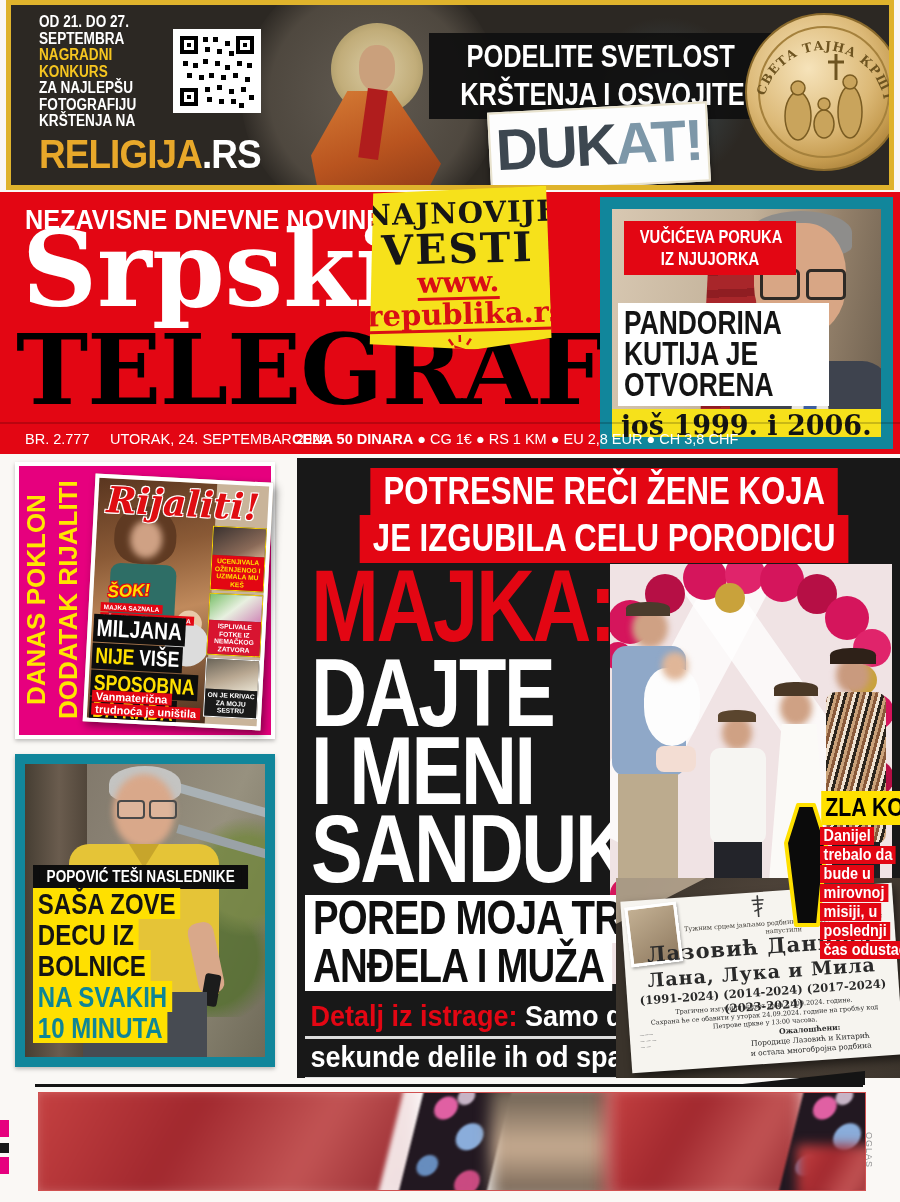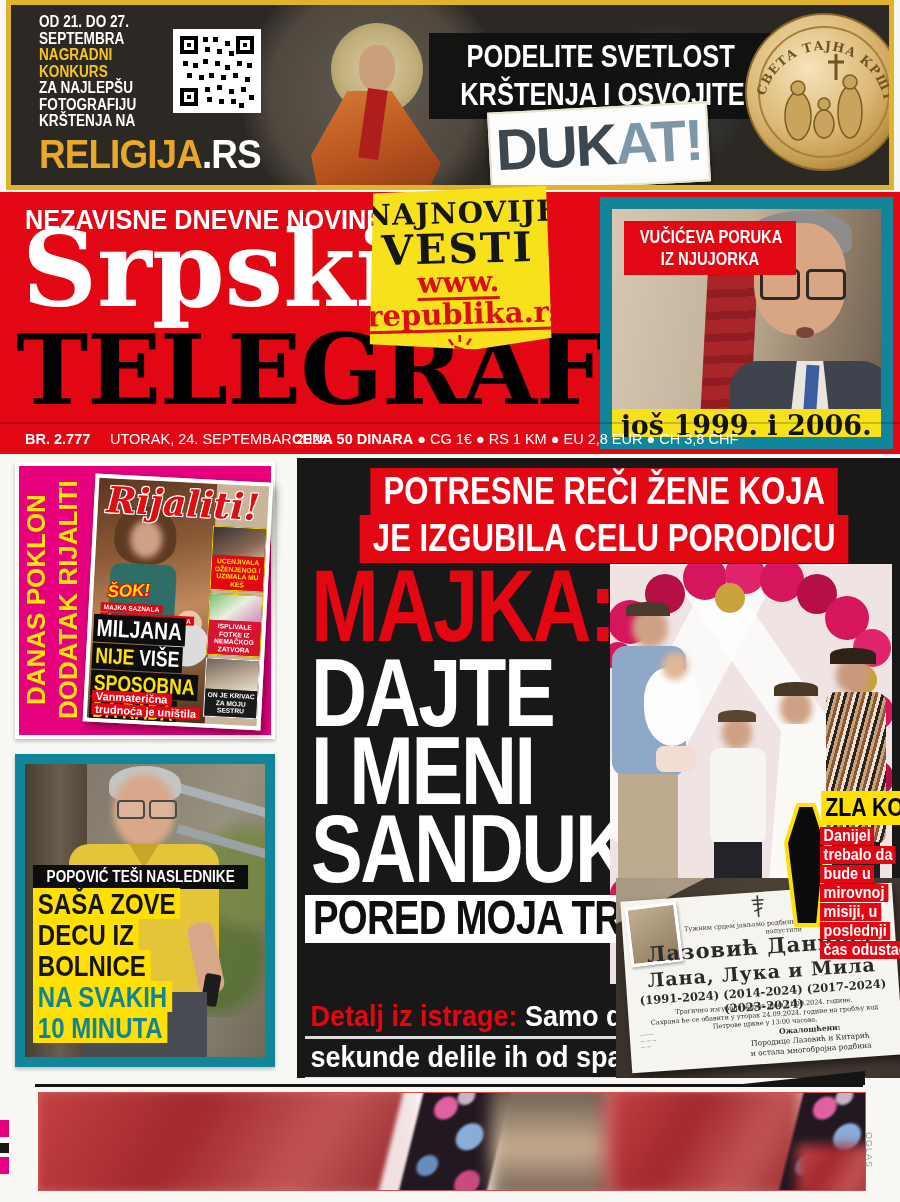--- a/index.html
+++ b/index.html
@@ -286,25 +286,30 @@
       <div class="abs vb-head"></div>
       <div class="abs vb-glasses"><span class="vb-lens"></span><span class="vb-lens" style="margin-left:6px"></span></div>
       <div class="abs vb-mouth"></div>
       <div class="abs vb-suit"></div>
       <div class="abs vb-shirt"></div>
       <div class="abs vb-tie"></div>
       <div class="abs vb-kicker">
         <div><span class="cxc">VUČIĆEVA PORUKA</span></div>
         <div><span class="cxc">IZ NJUJORKA</span></div>
       </div>
+      <div class="abs vb-head-box">
+        <div><span class="cx">PANDORINA</span></div>
+        <div><span class="cx">KUTIJA JE</span></div>
+        <div><span class="cx">OTVORENA</span></div>
+      </div>
       <div class="abs vb-sub serif">još 1999. i 2006.</div>
     </div>
 
     <div class="abs mh-bar">
-      <span class="abs" style="left:25px;top:7px;font-weight:700">BR. 2.777</span>
+      <span class="abs" style="left:25px;top:7px;font-weight:400">BR. 2.777</span>
       <span class="abs" style="left:110px;top:7px">UTORAK, 24. SEPTEMBAR 2024.</span>
       <span class="abs" style="left:292px;top:7px">
         <b>CENA 50 DINARA</b><span> ● CG 1€ ● RS 1 KM ● EU 2,8 EUR ● CH 3,8 CHF</span>
       </span>
     </div>
   </section>
 
   <aside class="abs gift">
     <div class="abs vtext" style="left:2px;top:6px;">DANAS POKLON</div>
     <div class="abs vtext" style="left:34px;top:6px;">DODATAK RIJALITI</div>
@@ -437,20 +442,21 @@
 
       <div class="abs" style="left:226px;top:92px;width:34px;height:38px;">
           <div class="head-blur" style="width:34px;height:38px;background:#c99a7e;"></div>
         </div>
       <div class="abs" style="left:220px;top:84px;width:46px;height:16px;border-radius:45% 45% 0 0;background:#2e2118;"></div>
       <div class="abs" style="left:216px;top:128px;width:60px;height:152px;border-radius:10px;background:repeating-linear-gradient(105deg,#8a5a3a 0 3px,#efe2d2 3px 6px,#2b241c 6px 9px,#caa27a 9px 12px);"></div>
       <div class="abs" style="left:222px;top:278px;width:48px;height:120px;background:#1d1e22;"></div>
     </div>
 
     <div class="abs ms-sub" style="top:437px;"><span class="wstrip cx">PORED MOJA TRI</span></div>
+    <div class="abs ms-sub" style="top:485px;"><span class="wstrip cx">ANĐELA I MUŽA</span></div>
 
     <div class="abs ms-detail">
       <div><span class="cx9"><span class="u"><span class="dred">Detalj iz istrage:</span><span class="dwhite"> Samo dve</span></span></span></div>
       <div><span class="cx9"><span class="u dwhite">sekunde delile ih od spasa</span></span></div>
     </div>
 
     <div class="abs memorial">
       <div class="abs mem-floor"></div>
       <div class="abs obit">
         <svg class="abs" style="left:129px;top:3px;" width="16" height="22" viewBox="0 0 16 22">

